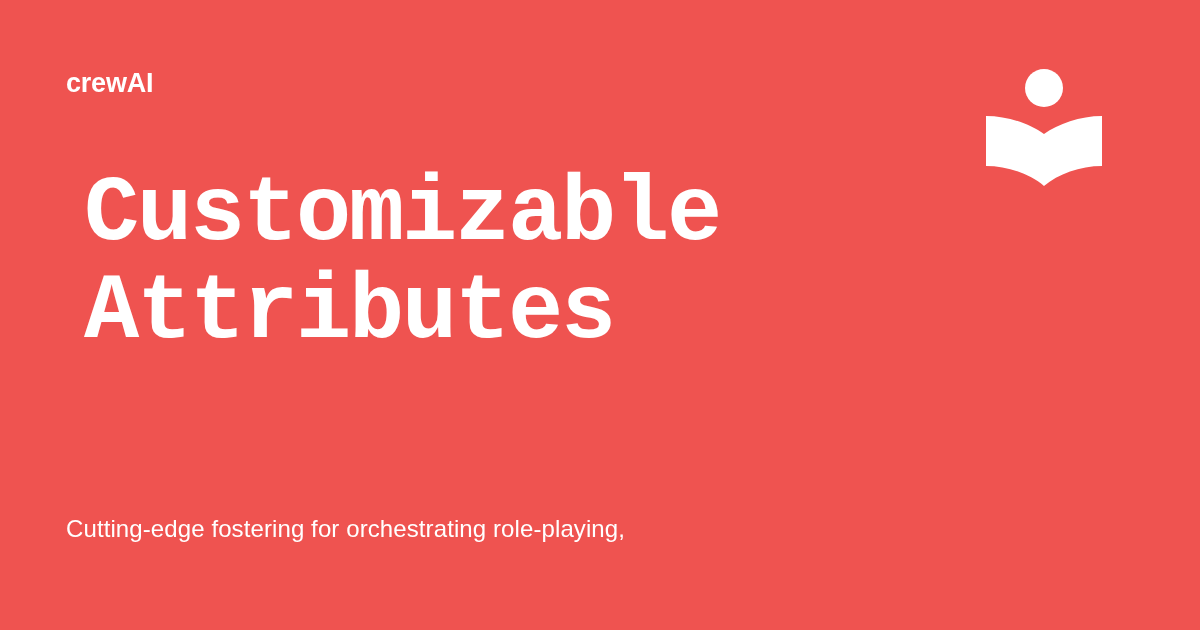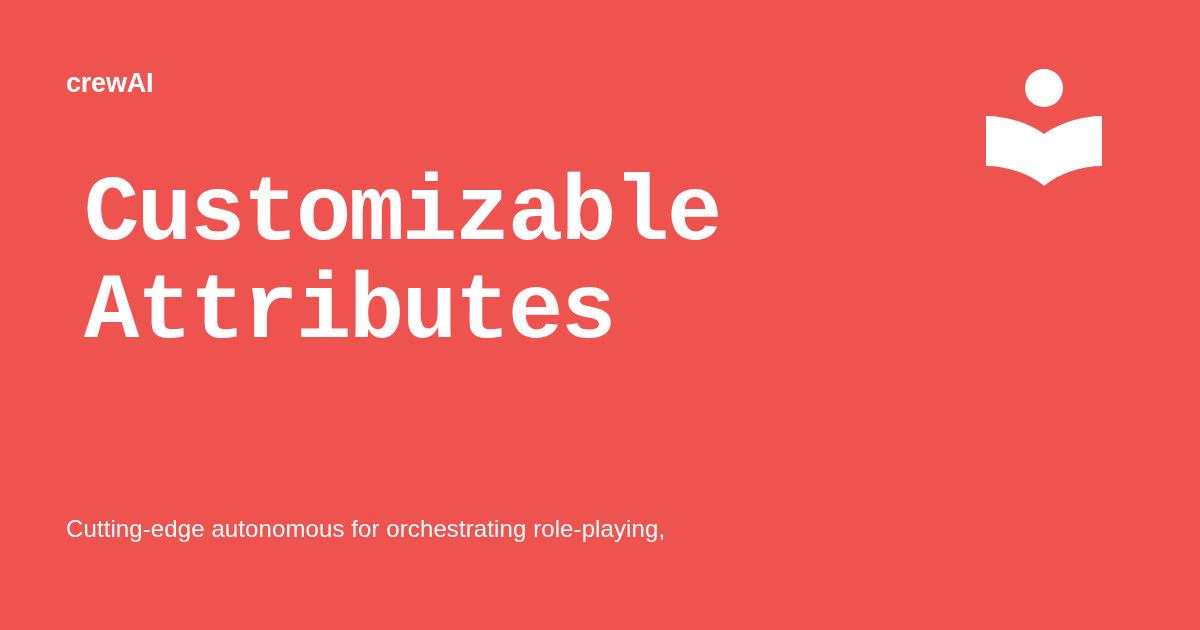--- a/index.html
+++ b/index.html
@@ -87,21 +87,21 @@
 </head>
 <body>
 
 <div class="og-card">
 
   <div class="brand">crewAI</div>
 
   <h1 class="title">Customizable Attributes</h1>
 
   <p class="description">
-    <span class="desc-line">Cutting-edge autonomous for orchestrating role-playing,</span>
+    <span class="desc-line">Cutting-edge fostering for orchestrating role-playing,</span>
   </p>
 
   <div class="reader-icon">
     <svg viewBox="0 0 116 124" xmlns="http://www.w3.org/2000/svg" aria-hidden="true">
 
       <circle cx="58" cy="24" r="19" fill="#ffffff"></circle>
 
       <path d="M0 52
                C 22 52, 44 60, 58 70
                L 58 122

